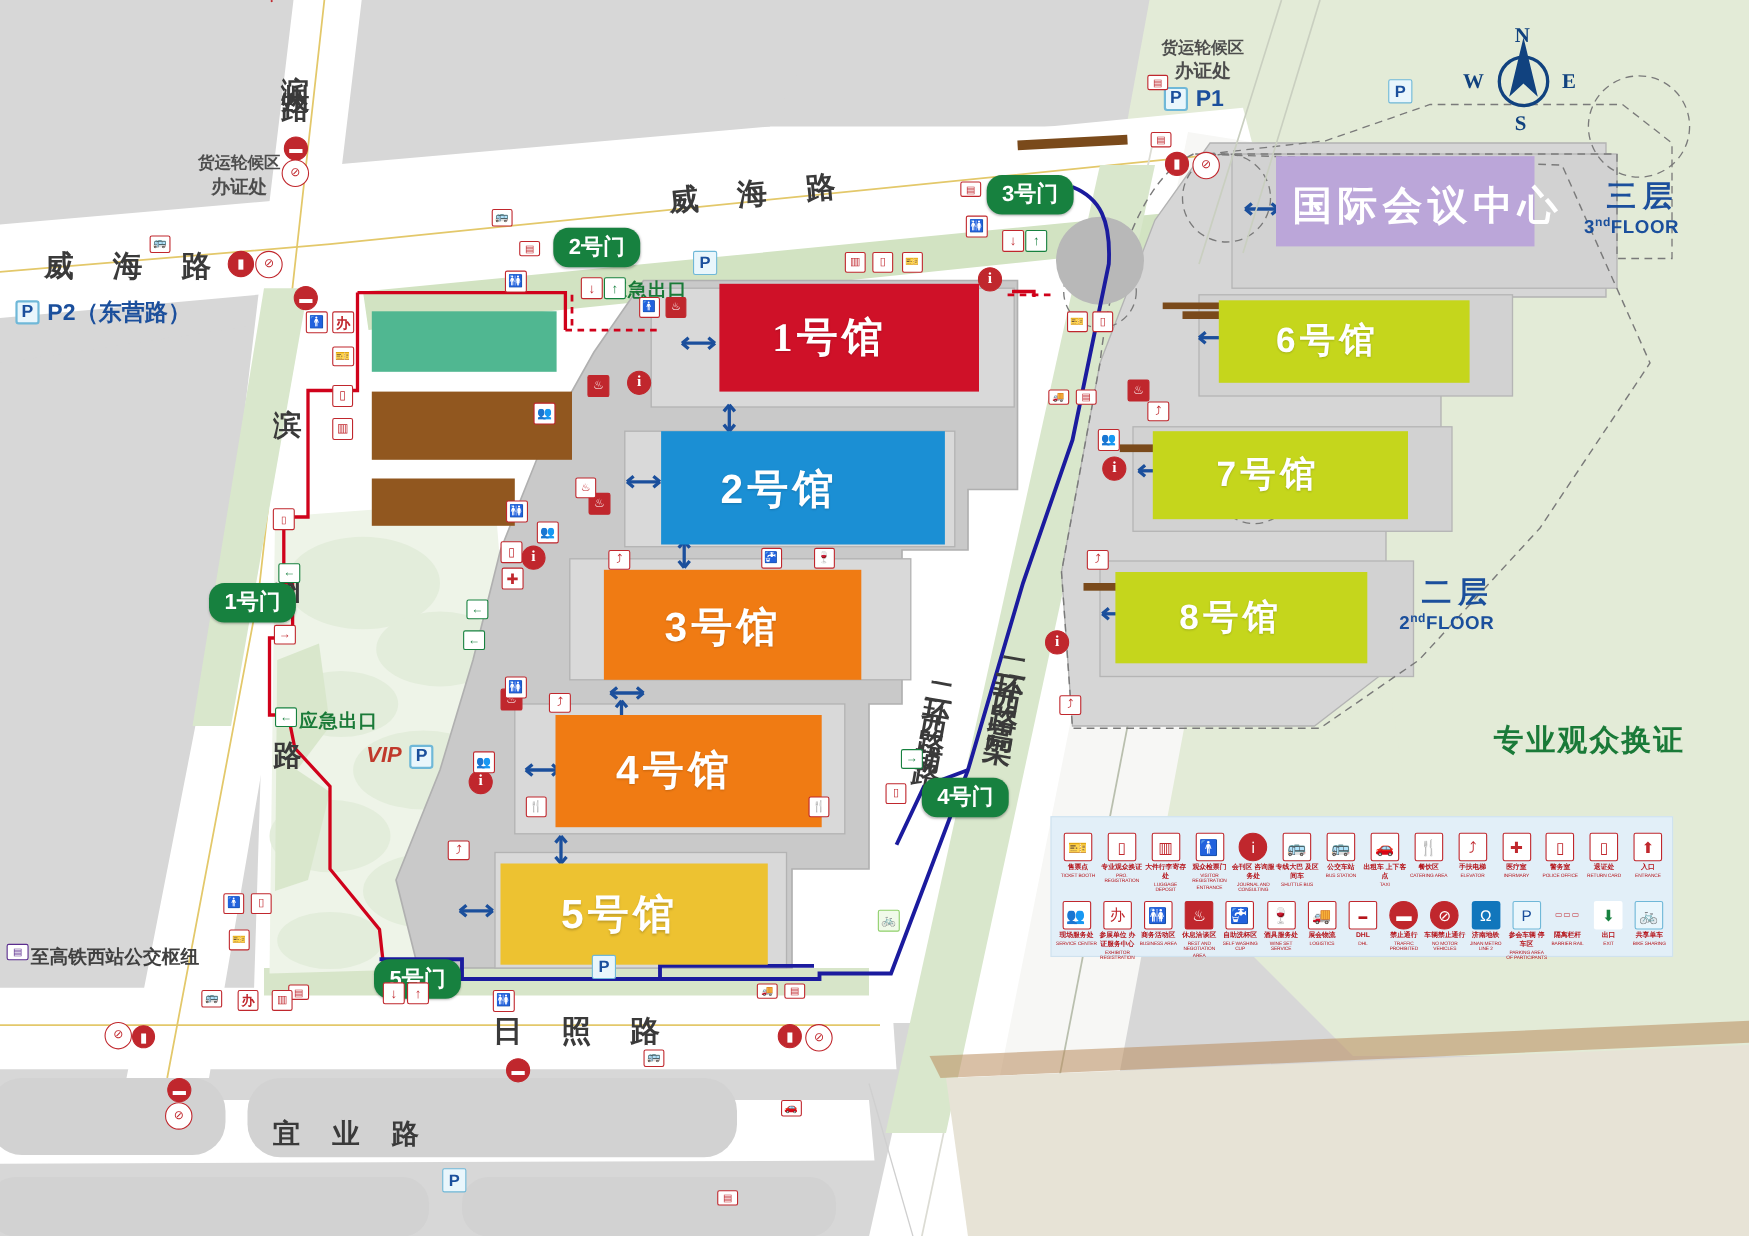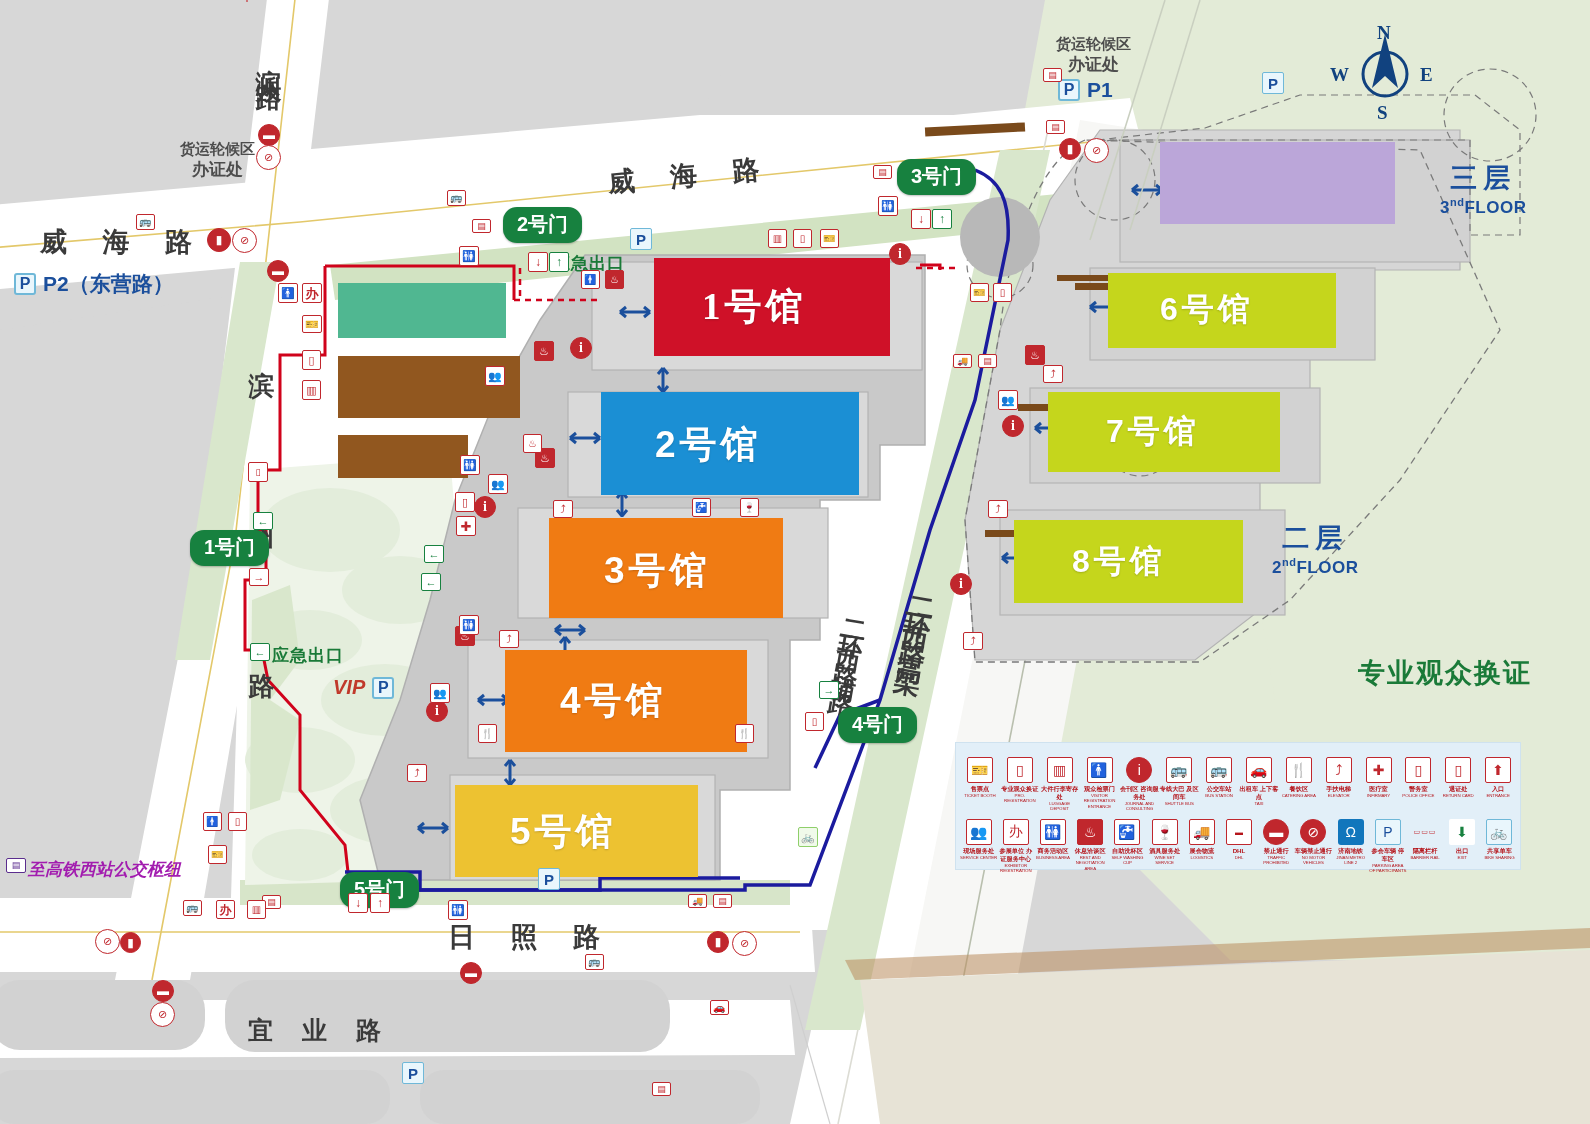--- a/index.html
+++ b/index.html
@@ -33,21 +33,21 @@
     box-shadow: 0 1px 2px rgba(0,0,0,.25);
   }
 
   
   .hall-label {
     color: #ffffff; font-weight: bold; font-size: 37px;
     letter-spacing: 4px; text-shadow: 0 1px 2px rgba(0,0,0,.18);
   }
 
   
-  .floor { color: #1b4f9c; text-align: center; }
+  .floor { color: #1b4f9c; text-align: right; }
   .floor .cn { font-weight: bold; font-size: 27px; letter-spacing: 6px; }
   .floor .en { font-weight: bold; font-size: 17px; letter-spacing: .5px; }
   .floor .en sup { font-size: 11px; }
 
   
   .park-name { color: #1a7a38; font-weight: bold; font-size: 27px; letter-spacing: 2px; }
 
   
   .ptag { display: flex; align-items: center; gap: 7px; }
   .pbox {
@@ -59,21 +59,21 @@
   .vip { color: #c0392b; font-weight: bold; font-size: 20px; font-style: italic; }
 
   
   .anno { color: #4d4d4d; font-weight: bold; font-size: 15px; text-align: center; line-height: 1.25; }
   .anno .b { font-size: 17px; }
 
   
   .emg { color: #1a7a38; font-weight: bold; font-size: 17px; letter-spacing: 1px; }
 
   
-  .hub { color: #a21caf; font-weight: bold; font-size: 17px; font-style: italic; }
+  .hub { color: #404040; font-weight: bold; font-size: 17px; }
 
   
   .ico {
     position: absolute; display: flex; align-items: center; justify-content: center;
     border: 1.5px solid #c0272d; background: #fff; border-radius: 2px;
     color: #c0272d; font-size: 12px; line-height: 1;
   }
   .ico.solid { background: #c0272d; border-color: #c0272d; color: #fff; }
   .ico.green { border-color: #17813f; color: #17813f; }
   .ico.blue { border-color: #6fb8d8; color: #1b4f9c; background: #e9f6fc; }
@@ -292,20 +292,21 @@
   </svg>
 
   <div class="lbl hall-label" style="left:702px;top:282px;font-family:Liberation Serif, serif;">1号馆</div>
   <div class="lbl hall-label" style="left:655px;top:420px;">2号馆</div>
   <div class="lbl hall-label" style="left:604px;top:546px;">3号馆</div>
   <div class="lbl hall-label" style="left:560px;top:676px;">4号馆</div>
   <div class="lbl hall-label" style="left:510px;top:807px;">5号馆</div>
   <div class="lbl hall-label" style="left:1160px;top:288px;font-size:32px;">6号馆</div>
   <div class="lbl hall-label" style="left:1106px;top:410px;font-size:32px;">7号馆</div>
   <div class="lbl hall-label" style="left:1072px;top:540px;font-size:32px;">8号馆</div>
+  <div class="lbl conf-label" style="left:1175px;top:163px;">国际会议中心</div>
 
   <div class="lbl floor" style="left:1440px;top:160px;">
     <div class="cn">三层</div>
     <div class="en"><span>3</span><sup>nd</sup><span>FLOOR</span></div>
   </div>
   <div class="lbl floor" style="left:1272px;top:520px;">
     <div class="cn">二层</div>
     <div class="en"><span>2</span><sup>nd</sup><span>FLOOR</span></div>
   </div>
 

